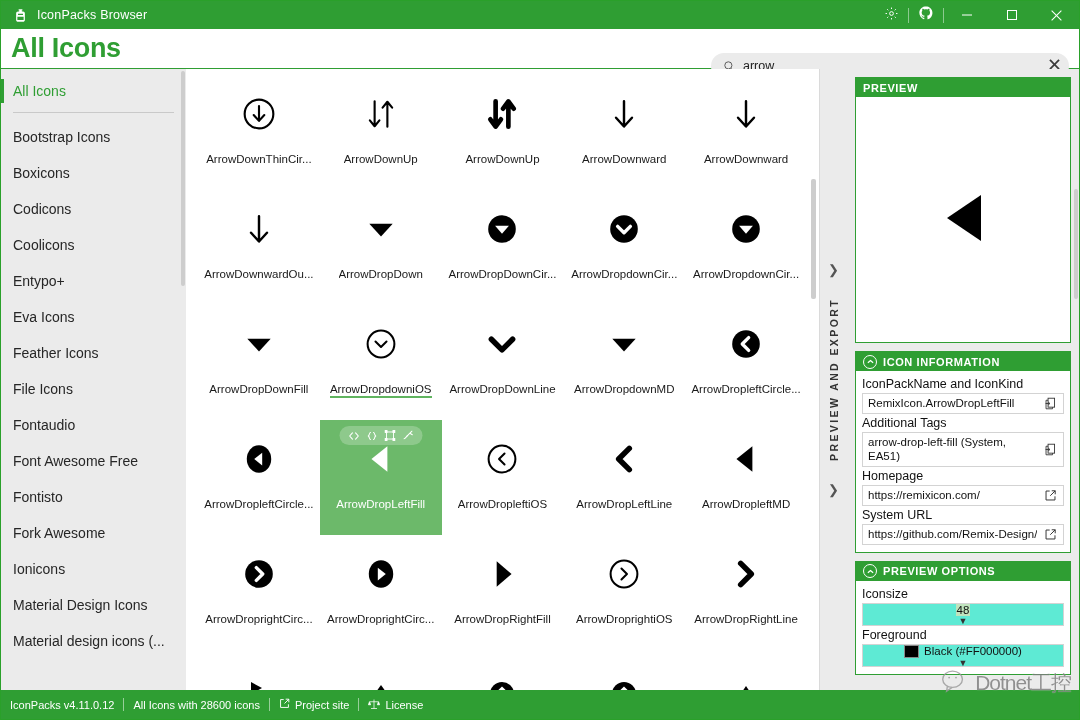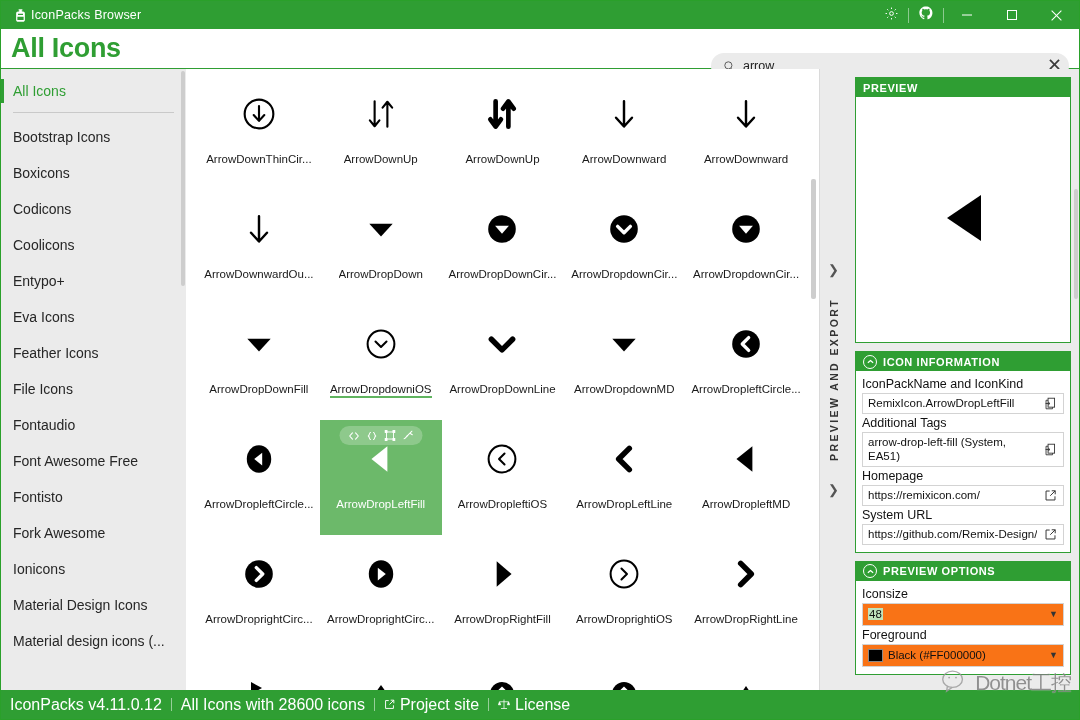--- a/index.html
+++ b/index.html
@@ -22,21 +22,21 @@
     height: 28px; min-height: 28px;
     background: #2f9e33;
     display: flex; align-items: center;
     color: #fff;
   }
   .tb-appicon {
     width: 30px; display: flex; align-items: center; justify-content: center;
     padding-left: 8px;
   }
   .tb-title {
-    font-size: 12.5px; color: #fff; letter-spacing: .2px;
+    font-size: 12.5px; color: #fff; margin-left: 6px; letter-spacing: .2px;
     white-space: nowrap;
   }
   .tb-spacer { flex: 1; }
   .tb-btn {
     width: 34px; height: 28px;
     display: flex; align-items: center; justify-content: center;
     color: #fff;
   }
   .tb-sep { width: 1px; height: 15px; background: rgba(255,255,255,.45); }
   .tb-win {
@@ -198,42 +198,42 @@
   .field-label { font-size: 12.5px; color: #111; margin: 2px 0 2px 0; }
   .field-box {
     border: 1px solid #d3d3d3; background: #fff;
     min-height: 21px; display: flex; align-items: center;
     padding: 2px 3px 2px 5px; gap: 4px;
   }
   .field-val { flex: 1; font-size: 11.5px; color: #111; line-height: 1.25; }
   .field-val.clip { white-space: nowrap; overflow: hidden; }
   .field-btn { width: 19px; display: flex; align-items: center; justify-content: center; color: #333; }
   .combo {
-    border: 1px solid #d3d3d3; background: #f97316;
+    border: 1px solid #d3d3d3; background: #5eead4;
     height: 23px; display: flex; align-items: center;
-    padding: 0 5px; justify-content: space-between;
+    padding: 0 5px; justify-content: space-between; flex-direction: column;
   }
   .combo .val { font-size: 11.5px; color: #111; }
   .combo .val.hl { background: #bfe3bd; padding: 0 1px; }
   .combo .car { color: #333; font-size: 9px; }
   .swatch {
     width: 15px; height: 13px; background: #000;
     border: 1px solid #888; margin-right: 5px;
   }
   .rpanel-scroll {
     position: absolute; right: 1px; top: 120px;
     width: 4px; height: 110px; background: #cdcdcd; border-radius: 2px;
   }
 
   
   .statusbar {
     height: 29px; min-height: 21px;
     background: #2f9e33; color: #fff;
     display: flex; align-items: center;
-    font-size: 16px;
+    font-size: 11px;
   }
   .sb-item { padding: 0 9px; display: flex; align-items: center; gap: 5px; white-space: nowrap; }
   .sb-sep { width: 1px; height: 13px; background: rgba(255,255,255,.5); }
 
   
   .watermark {
     position: absolute; right: 8px; bottom: 22px;
     display: flex; align-items: center; gap: 4px;
     pointer-events: none; opacity: .82;
   }

